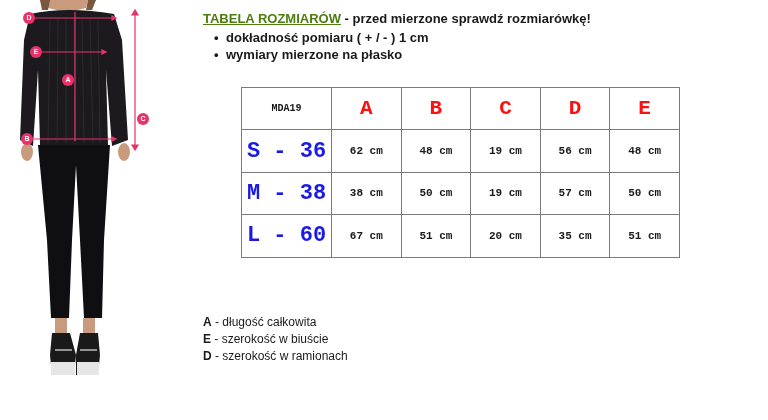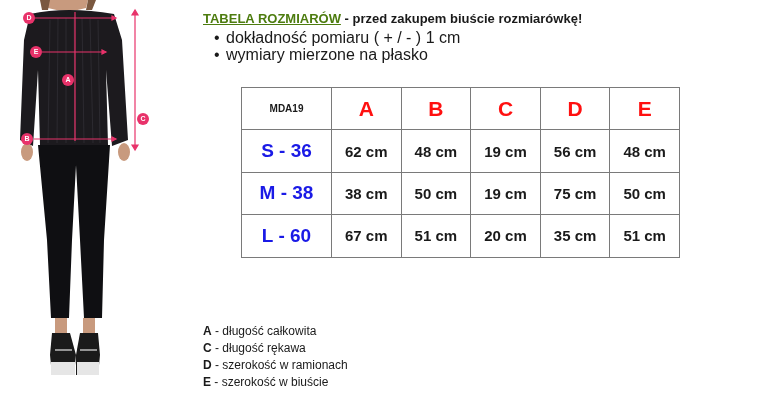--- a/index.html
+++ b/index.html
@@ -7,36 +7,36 @@
   body { position: relative; font-family: "Liberation Sans", sans-serif; color: #1a1a1a; }
 
   
   .figure { position: absolute; left: 0; top: 0; width: 160px; height: 420px; }
   .figure svg { display: block; }
 
   
   .header { position: absolute; left: 203px; top: 10px; font-size: 13px; font-weight: bold; line-height: 17px; }
   .header .title-link { color: #4d7c0f; text-decoration: underline; }
   .header .title-rest { color: #1a1a1a; }
-  .bullets { position: absolute; left: 214px; top: 29px; font-size: 16px; font-weight: normal; line-height: 17px; list-style: none; }
+  .bullets { position: absolute; left: 214px; top: 29px; font-size: 13px; font-weight: bold; line-height: 17px; list-style: none; }
   .bullets li { position: relative; padding-left: 12px; }
   .bullets li::before { content: "\2022"; position: absolute; left: 0; top: 0; }
 
   
   .size-table { position: absolute; left: 241px; top: 87px; border-collapse: collapse; }
-  .size-table td { border: 1px solid #7a7a7a; text-align: center; vertical-align: middle; height: 42.4px; font-weight: bold; }
+  .size-table td { border: 1px solid #7a7a7a; text-align: center; vertical-align: middle; height: 42.4px; font-weight: bold; font-family: Liberation Mono, monospace; }
   .size-table td.c0 { width: 90px; }
   .size-table td.cn { width: 69.6px; }
   .size-table td.model-code { font-size: 10px; color: #1a1a1a; }
   .size-table td.col-letter { font-size: 21px; color: #ff1010; }
-  .size-table td.size-label { font-size: 19px; color: #1a1ae6; }
-  .size-table td.value { font-size: 15px; color: #1a1a1a; }
+  .size-table td.size-label { font-size: 22px; color: #1a1ae6; }
+  .size-table td.value { font-size: 11px; color: #1a1a1a; }
 
   
-  .legend { position: absolute; left: 203px; top: 323px; font-size: 12px; line-height: 17px; list-style: none; color: #1a1a1a; }
+  .legend { position: absolute; left: 203px; top: 314px; font-size: 12px; line-height: 17px; list-style: none; color: #1a1a1a; }
   .legend .letter { font-weight: bold; }
 </style>
 </head>
 <body>
 
 <div class="figure">
   <svg width="160" height="420" viewBox="0 0 160 420">
 
     <path d="M46 0 L88 0 L86 8 Q67 14 48 8 Z" fill="#c89a7e"></path>
     <path d="M40 0 L50 0 L48 10 L42 10 Z" fill="#7a5840"></path>
@@ -89,21 +89,21 @@
   </svg>
 
   <div style="position:absolute;left:23px;top:12px;width:12px;height:12px;border-radius:50%;background:#e8326a;color:#fff;font-size:7px;font-weight:bold;text-align:center;line-height:12px;">D</div>
   <div style="position:absolute;left:30px;top:46px;width:12px;height:12px;border-radius:50%;background:#e8326a;color:#fff;font-size:7px;font-weight:bold;text-align:center;line-height:12px;">E</div>
   <div style="position:absolute;left:62px;top:74px;width:12px;height:12px;border-radius:50%;background:#e8326a;color:#fff;font-size:7px;font-weight:bold;text-align:center;line-height:12px;">A</div>
   <div style="position:absolute;left:137px;top:113px;width:12px;height:12px;border-radius:50%;background:#e8326a;color:#fff;font-size:7px;font-weight:bold;text-align:center;line-height:12px;">C</div>
   <div style="position:absolute;left:21px;top:133px;width:12px;height:12px;border-radius:50%;background:#e8326a;color:#fff;font-size:7px;font-weight:bold;text-align:center;line-height:12px;">B</div>
 </div>
 
 <div class="header">
-  <span class="title-link">TABELA ROZMIARÓW</span><span class="title-rest"> - przed zakupem biuście rozmiarówkę!</span>
+  <span class="title-link">TABELA ROZMIARÓW</span><span class="title-rest"> - przed mierzone sprawdź rozmiarówkę!</span>
 </div>
 <ul class="bullets">
   <li>dokładność pomiaru ( + / - ) 1 cm</li>
   <li>wymiary mierzone na płasko</li>
 </ul>
 
 <table class="size-table">
   <tbody>
       <tr>
     <td class="c0 model-code">MDA19</td>
@@ -119,32 +119,31 @@
     <td class="cn value">48 cm</td>
     <td class="cn value">19 cm</td>
     <td class="cn value">56 cm</td>
     <td class="cn value">48 cm</td>
   </tr>
   <tr>
     <td class="c0 size-label">M - 38</td>
     <td class="cn value">38 cm</td>
     <td class="cn value">50 cm</td>
     <td class="cn value">19 cm</td>
-    <td class="cn value">75 cm</td>
+    <td class="cn value">57 cm</td>
     <td class="cn value">50 cm</td>
   </tr>
   <tr>
     <td class="c0 size-label">L - 60</td>
     <td class="cn value">67 cm</td>
     <td class="cn value">51 cm</td>
     <td class="cn value">20 cm</td>
     <td class="cn value">35 cm</td>
     <td class="cn value">51 cm</td>
   </tr>
 </tbody>
   </table>
 
 <ul class="legend">
   <li><span class="letter">A</span><span> - długość całkowita</span></li>
-  <li><span class="letter">C</span><span> - długość rękawa</span></li>
+  <li><span class="letter">E</span><span> - szerokość w biuście</span></li>
   <li><span class="letter">D</span><span> - szerokość w ramionach</span></li>
-  <li><span class="letter">E</span><span> - szerokość w biuście</span></li>
 </ul>
 
 </body></html>

